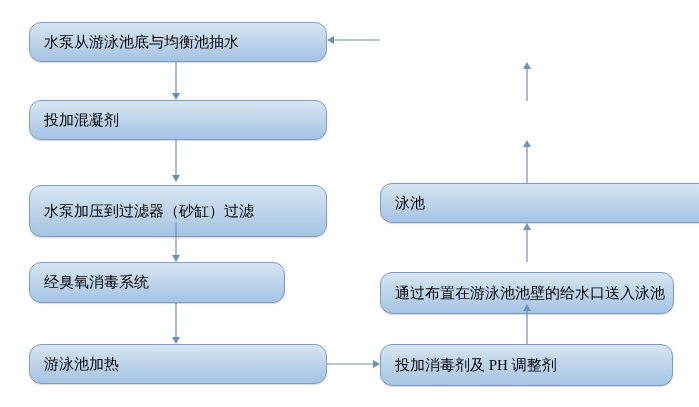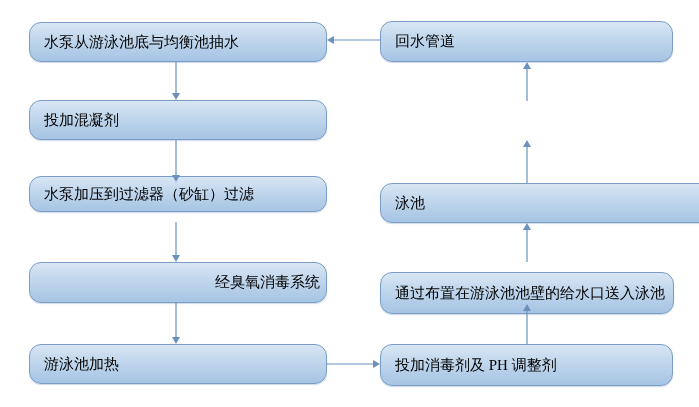--- a/index.html
+++ b/index.html
@@ -30,22 +30,22 @@
       var(--box-fill-bottom, #a6c4e4) 100%);
     box-shadow: 0 1px 1px rgba(120, 150, 185, 0.35);
     color: var(--text, #000000);
     font-size: 15px;
     line-height: 1;
     white-space: nowrap;
   }
   
   .b0 { left: 29px;  top: 22px;  width: 298px; height: 40px; }
   .b1 { left: 29px;  top: 100px; width: 298px; height: 40px; }
-  .b2 { left: 29px;  top: 176px; width: 298px; height: 36px; }
-  .b3 { left: 29px;  top: 262px; width: 298px; height: 41px; justify-content: flex-end; }
+  .b2 { left: 29px;  top: 185px; width: 298px; height: 52px; }
+  .b3 { left: 29px;  top: 262px; width: 256px; height: 41px; }
   .b4 { left: 29px;  top: 344px; width: 298px; height: 40px; }
   
   .b5 { left: 380px; top: 21px;  width: 293px; height: 41px; }
   .b6 { left: 380px; top: 101px; width: 293px; height: 39px; }
   .b7 { left: 380px; top: 183px; width: 345px; height: 40px; }
   .b8 { left: 380px; top: 272px; width: 294px; height: 42px; text-align: center; }
   .b9 { left: 380px; top: 344px; width: 293px; height: 42px; }
 
   .connector-layer {
     position: absolute;
@@ -69,23 +69,20 @@
   <div class="box b2">
     <span>水泵加压到过滤器（砂缸）过滤</span>
   </div>
   <div class="box b3">
     <span>经臭氧消毒系统</span>
   </div>
   <div class="box b4">
     <span>游泳池加热</span>
   </div>
 
-  <div class="box b5">
-    <span>回水管道</span>
-  </div>
   <div class="box b7">
     <span>泳池</span>
   </div>
   <div class="box b8">
     <span>通过布置在游泳池池壁的给水口送入泳池</span>
   </div>
   <div class="box b9">
     <span>投加消毒剂及 PH 调整剂</span>
   </div>
 

